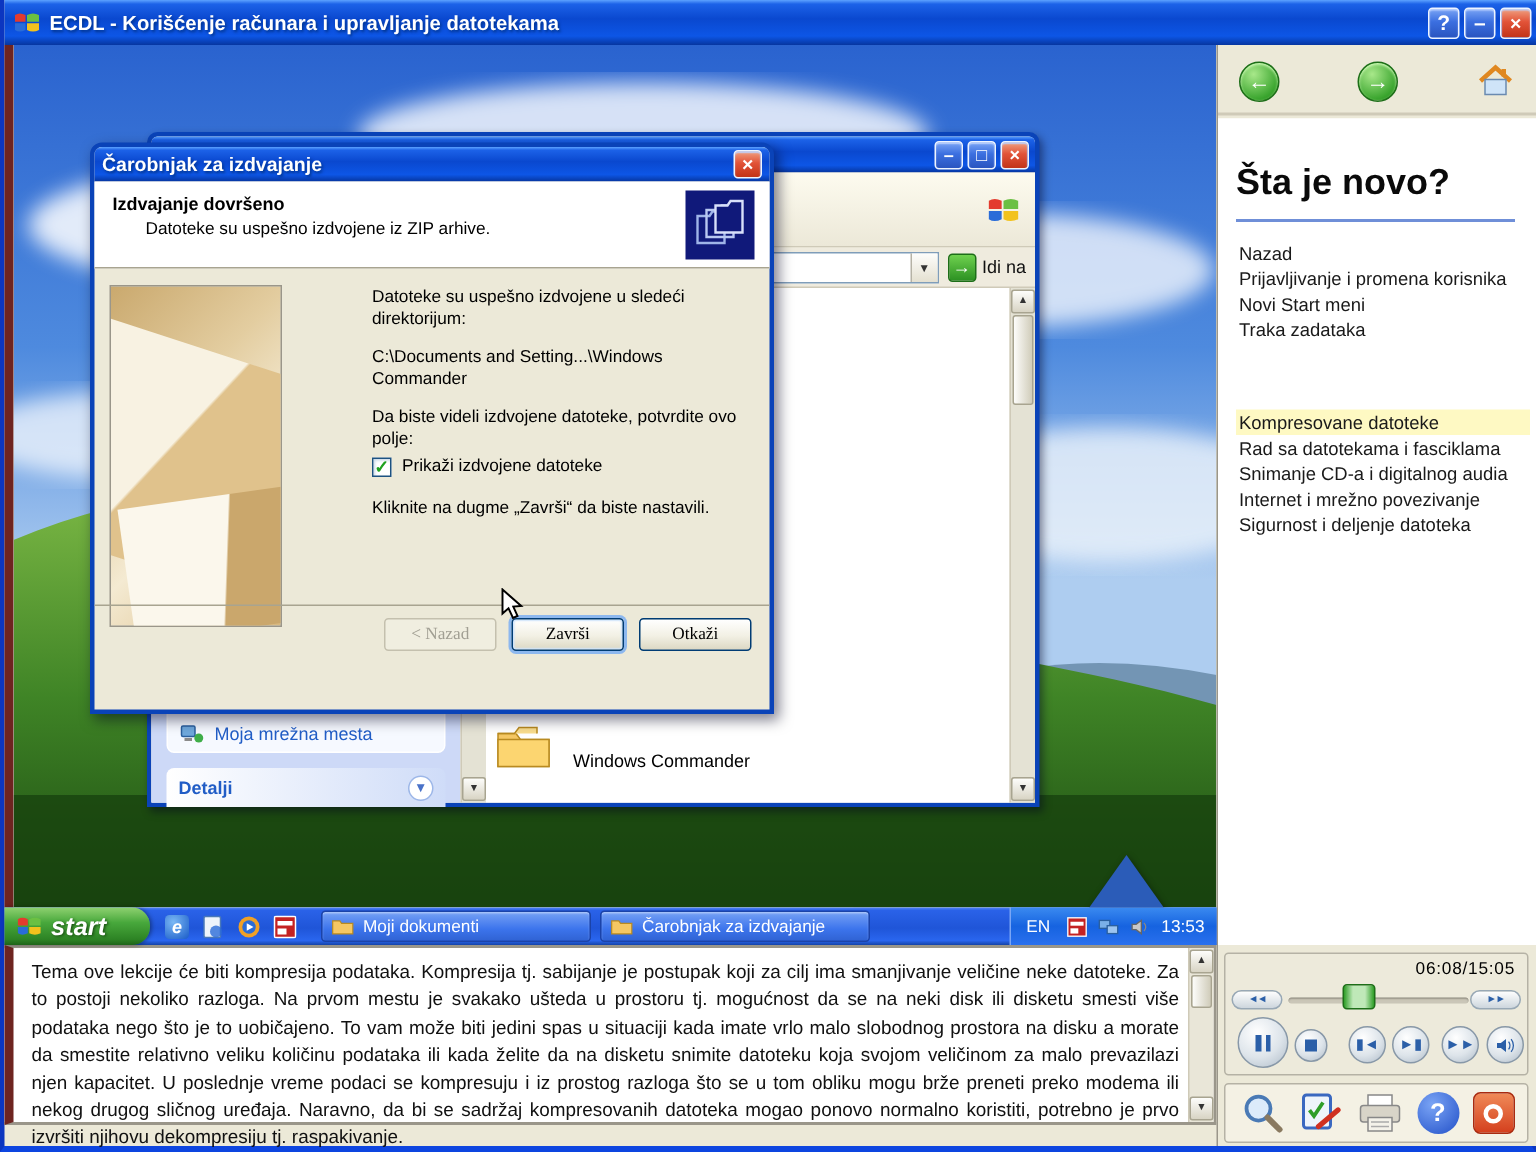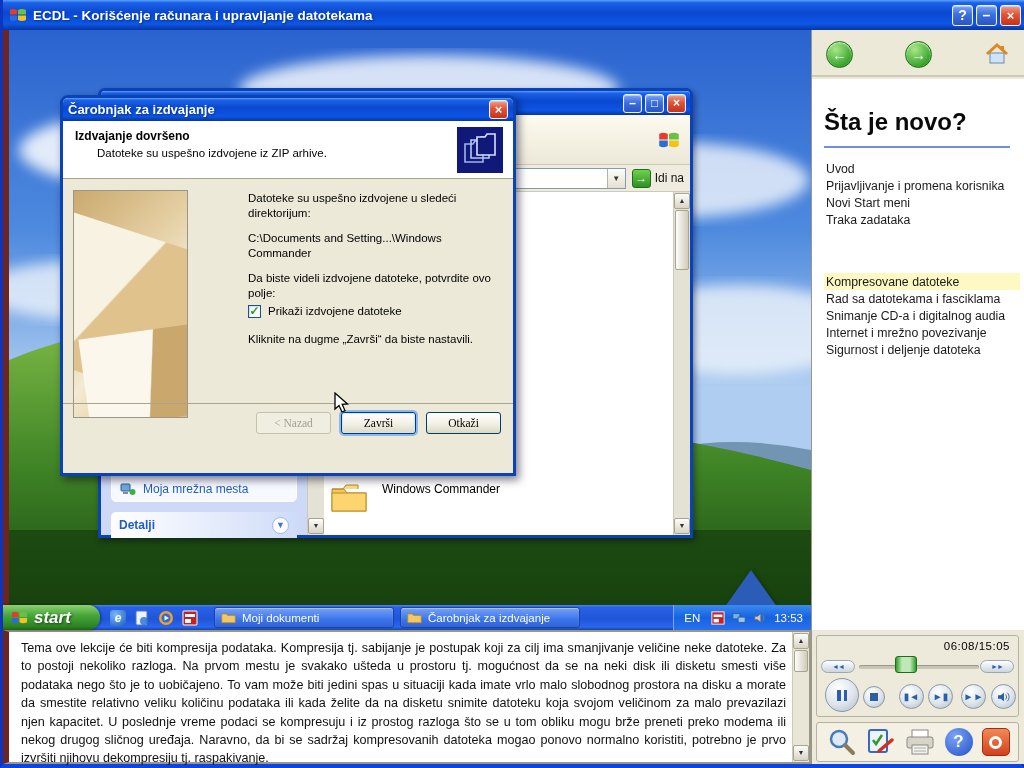--- a/index.html
+++ b/index.html
@@ -44,21 +44,21 @@
   .tp-panel { background:#f6f9ff; border:1px solid #fff; border-radius:5px; overflow:hidden; }
   .tp-row { display:flex; align-items:center; gap:7px; padding:5px 8px; font-size:12px; color:#215dc6; }
   .tp-head { margin-top:10px; background:linear-gradient(90deg,#ffffff,#cfdcf8); border-radius:5px 5px 0 0; height:26px;
     display:flex; align-items:center; justify-content:space-between; padding:0 8px; font-size:12px; font-weight:bold; color:#215dc6; }
   .tp-chev { width:17px; height:17px; border-radius:50%; background:#fff; border:1px solid #9db7e8; color:#4a72c8;
     font-size:9px; text-align:center; line-height:15px; }
   .tp-scroll { width:17px; background:#e4e2d4; border-left:1px solid #cfcab8; position:relative; }
   .sb-btn { position:absolute; left:0; width:16px; height:16px; background:linear-gradient(180deg,#fdfdfb,#d8d4c4);
     border:1px solid #a8a490; border-radius:2px; font-size:7px; color:#333; text-align:center; line-height:14px; }
   .epane { flex:1; position:relative; background:#fff; }
-  .folder-item { position:absolute; left:6px; top:290px; display:flex; align-items:flex-start; gap:14px; }
+  .folder-item { position:absolute; left:6px; top:290px; display:flex; align-items:flex-end; gap:14px; }
   .folder-label { font-size:12px; color:#000; }
   .escroll { width:17px; background:#e4e2d4; border-left:1px solid #cfcab8; position:relative; }
   .escroll .thumb { position:absolute; left:1px; top:18px; width:14px; height:60px;
      background:linear-gradient(90deg,#fdfdfb,#d0ccba); border:1px solid #a8a490; border-radius:2px; }
 
   
   #dialog { left:57px; top:95px; width:456px; height:381px; border:3px solid #0a43b8; border-radius:8px 8px 0 0;
     background:#ece9d8; box-shadow:3px 4px 9px rgba(0,0,30,.5); z-index:30; }
   #dialog .dbar { height:23px; border-radius:5px 5px 0 0;
     background:linear-gradient(180deg,#5da2ff 0%,#1c62e8 9%,#0a48cf 42%,#0d56e6 80%,#0636a0 100%);
@@ -120,21 +120,21 @@
   .navcirc { width:27px; height:27px; border-radius:50%; border:1px solid #1d6e18;
     background:radial-gradient(circle at 35% 30%,#a8e88a,#3aa52e 70%,#1d7a16); color:#fff; font-weight:bold;
     text-align:center; line-height:25px; font-size:15px; box-shadow:inset 0 1px 2px #d8ffc0; }
   #whatsnew { left:0; top:49px; width:100%; height:551px; background:#fff; border-top:1px solid #fff; padding:28px 0 0 12px; }
   #whatsnew h2 { font-size:24px; font-weight:bold; color:#0a0a0a; letter-spacing:0; }
   #whatsnew .rule { width:186px; height:2px; background:#6f8fd8; margin:10px 0 12px 0; }
   .sn-item { font-size:12.3px; color:#1a1a1a; padding:1.5px 2px 1.5px 2px; width:196px; }
   .sn-item.active { background:#fef9c3;margin-top:45px; }
 
   
-  #lesson { left:0; top:630px; width:808px; height:134px; background:#fff; border:2px solid #9a968a; border-left:6px solid #6e2420; display:flex; }
+  #lesson { left:0; top:630px; width:808px; height:120px; background:#fff; border:2px solid #9a968a; border-left:6px solid #6e2420; display:flex; }
   #lesson .txt { flex:1; padding:7px 6px 4px 12px; font-size:12.6px; line-height:18.4px; color:#111; text-align:justify; }
   #lesson .vscroll { width:17px; background:#e9e6d8; border-left:1px solid #cfcab8; position:relative; }
   #lesson .thumb { position:absolute; left:1px; top:18px; width:14px; height:22px;
     background:linear-gradient(90deg,#fdfdfb,#d0ccba); border:1px solid #a8a490; border-radius:2px; }
 
   
   #playerwrap { left:808px; top:630px; width:213px; height:134px; background:#ece9d8; border-left:1px solid #9a968a; }
   #player { left:4px; top:5px; width:203px; height:82px; background:#edeadb; border:1px solid #b5b2a5; border-radius:3px; }
   #ptime { position:absolute; right:8px; top:4px; font-size:11.5px; color:#000; letter-spacing:.5px; }
   .pill { position:absolute; top:24px; width:34px; height:13px; border-radius:7px; border:1px solid #98a8b5;
@@ -369,21 +369,21 @@
       <div class="navcirc">→</div>
       <svg width="26" height="26" viewBox="0 0 26 26">
         <path d="M3,13 L13,4 L23,13" fill="none" stroke="#e08820" stroke-width="3"></path>
         <rect x="6" y="12" width="14" height="10" fill="#cfe4f8" stroke="#6a8ab0"></rect>
         <rect x="17" y="5" width="3" height="5" fill="#e08820"></rect>
       </svg>
     </div>
     <div id="whatsnew" class="abs">
       <h2>Šta je novo?</h2>
       <div class="rule"></div>
-      <div class="sn-item">Uvod</div>
+      <div class="sn-item">Nazad</div>
       <div class="sn-item">Prijavljivanje i promena korisnika</div>
       <div class="sn-item">Novi Start meni</div>
       <div class="sn-item">Traka zadataka</div>
       <div class="sn-item active">Kompresovane datoteke</div>
       <div class="sn-item">Rad sa datotekama i fasciklama</div>
       <div class="sn-item">Snimanje CD-a i digitalnog audia</div>
       <div class="sn-item">Internet i mrežno povezivanje</div>
       <div class="sn-item">Sigurnost i deljenje datoteka</div>
     </div>
   </div>

